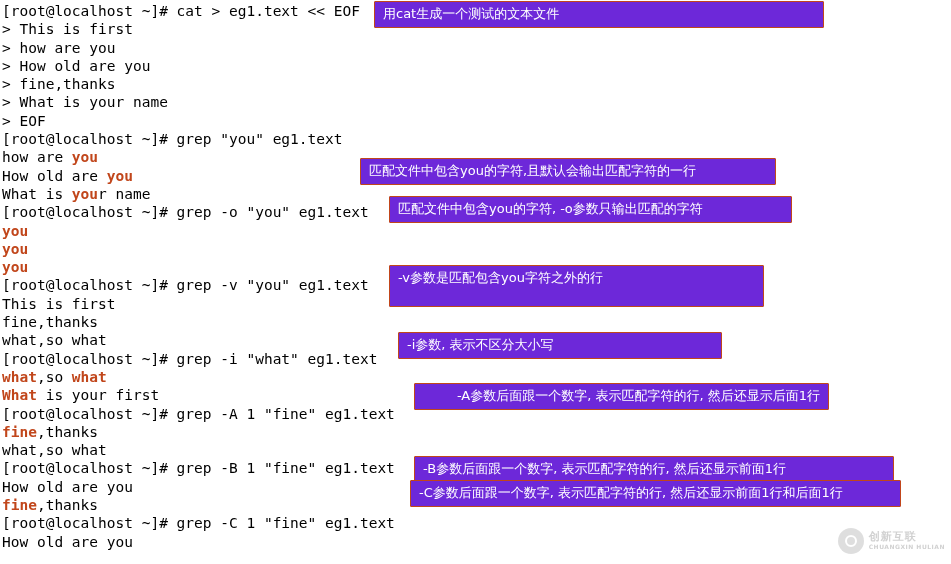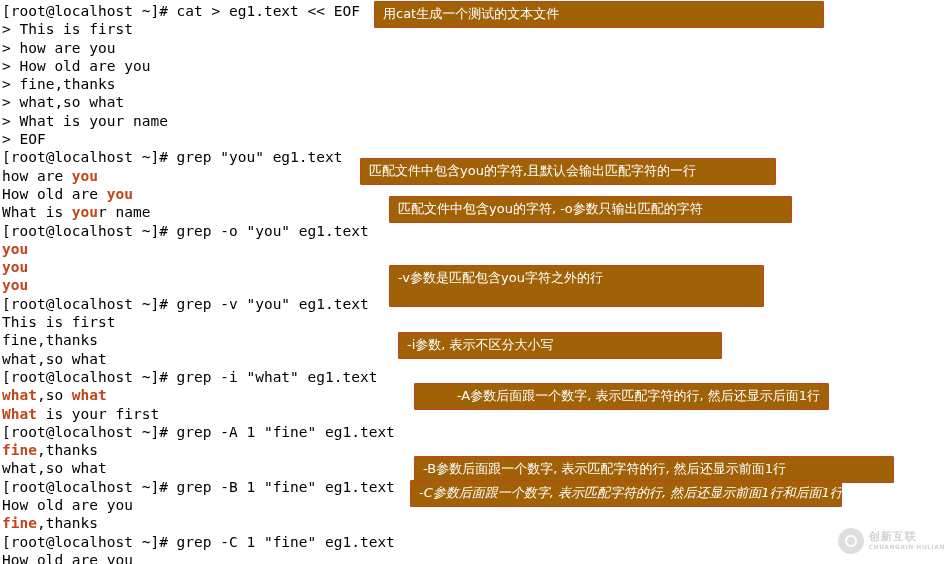--- a/index.html
+++ b/index.html
@@ -30,21 +30,21 @@
     white-space: pre;
     color: #000000;
     letter-spacing: 0px;
   }
   .kw {
     color: #c1461b;
     font-weight: bold;
   }
   .callout {
     position: absolute;
-    background: #a16207;
+    background: #6d28d9;
     border: 1px solid #c1461b;
     color: #ffffff;
     font-family: "DejaVu Sans", sans-serif;
     font-size: 13px;
     line-height: 1.1;
     padding: 5px 8px 6px 8px;
     box-sizing: border-box;
     white-space: nowrap;
     border-radius: 1px;
   }
@@ -96,21 +96,20 @@
 </style>
 </head>
 <body>
 
 <div id="terminal">
     <div class="line"><span>[root@localhost ~]# </span><span>cat &gt; eg1.text &lt;&lt; EOF</span></div>
     <div class="line">&gt; This is first</div>
     <div class="line">&gt; how are you</div>
     <div class="line">&gt; How old are you</div>
     <div class="line">&gt; fine,thanks</div>
-    <div class="line">&gt; what,so what</div>
     <div class="line">&gt; What is your name</div>
     <div class="line">&gt; EOF</div>
     <div class="line"><span>[root@localhost ~]# </span><span>grep "you" eg1.text</span></div>
     <div class="line"><span>how are </span><span class="kw">you</span></div>
     <div class="line"><span>How old are </span><span class="kw">you</span></div>
     <div class="line"><span>What is </span><span class="kw">you</span><span>r name</span></div>
     <div class="line"><span>[root@localhost ~]# </span><span>grep -o "you" eg1.text</span></div>
     <div class="line"><span class="kw">you</span></div>
     <div class="line"><span class="kw">you</span></div>
     <div class="line"><span class="kw">you</span></div>
@@ -132,21 +131,21 @@
   </div>
 
 <div id="callouts-layer">
     <div class="callout" style="left: 374px; top: 1px; width: 450px; height: 27px;">用cat生成一个测试的文本文件</div>
     <div class="callout" style="left: 360px; top: 128px; width: 416px; height: 27px; margin-top: 30px;">匹配文件中包含you的字符,且默认会输出匹配字符的一行</div>
     <div class="callout" style="left: 389px; top: 196px; width: 403px; height: 27px;">匹配文件中包含you的字符, -o参数只输出匹配的字符</div>
     <div class="callout" style="left: 389px; top: 265px; width: 375px; height: 42px;">-v参数是匹配包含you字符之外的行</div>
     <div class="callout" style="left: 398px; top: 332px; width: 324px; height: 27px;">-i参数, 表示不区分大小写</div>
     <div class="callout" style="left: 414px; top: 383px; width: 415px; height: 27px; text-align: right;">-A参数后面跟一个数字, 表示匹配字符的行, 然后还显示后面1行</div>
     <div class="callout" style="left: 414px; top: 456px; width: 480px; height: 27px;">-B参数后面跟一个数字, 表示匹配字符的行, 然后还显示前面1行</div>
-    <div class="callout" style="left: 410px; top: 480px; width: 432px; height: 27px; font-style: italic;">-C参数后面跟一个数字, 表示匹配字符的行, 然后还显示前面1行和后面1行</div>
+    <div class="callout" style="left: 410px; top: 480px; width: 491px; height: 27px;">-C参数后面跟一个数字, 表示匹配字符的行, 然后还显示前面1行和后面1行</div>
   </div>
 
 <div id="watermark">
   <div class="wm-logo"></div>
   <div class="wm-text">
     <div class="wm-cn">创新互联</div>
     <div class="wm-en">CHUANGXIN HULIAN</div>
   </div>
 </div>
 

